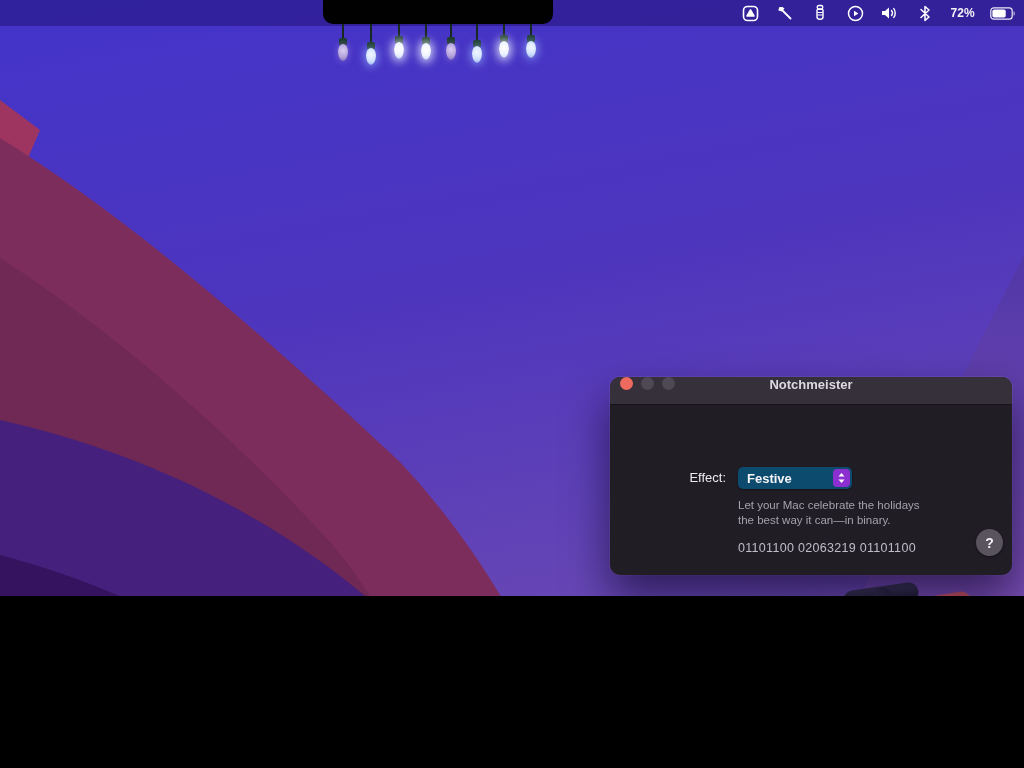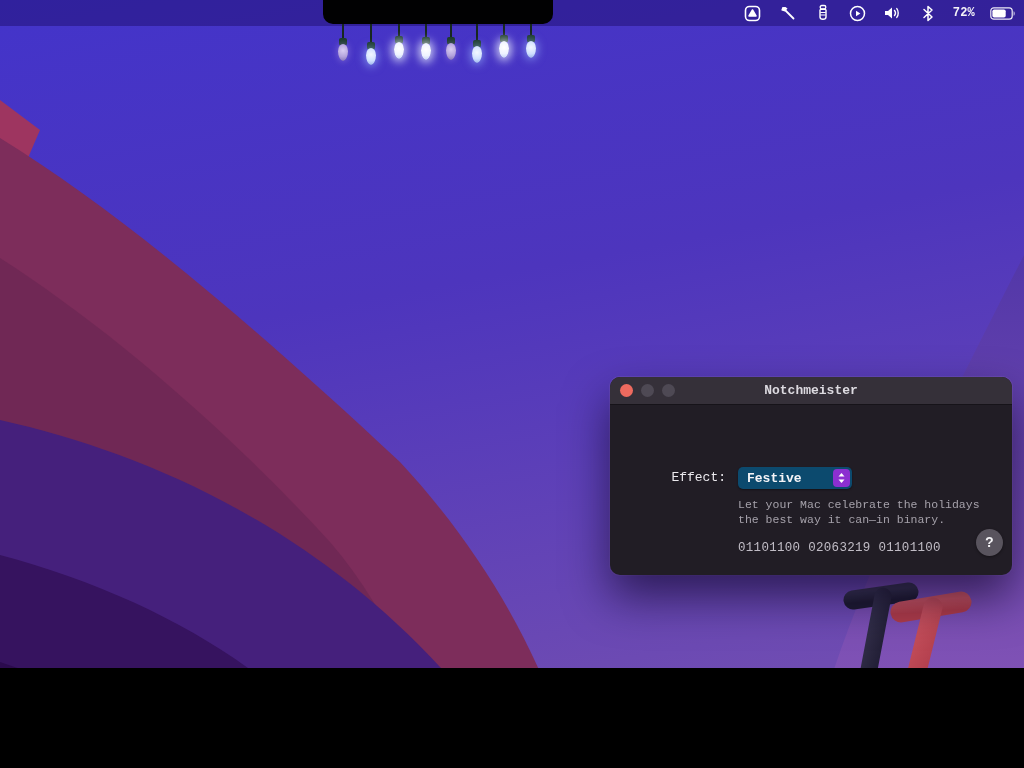--- a/index.html
+++ b/index.html
@@ -1,18 +1,18 @@
 <!DOCTYPE html>
 <html><head>
 <meta charset="utf-8">
 <style>
   html,body{margin:0;padding:0;background:#000;}
   .screen{
-    position:relative;width:1024px;height:668px;overflow:hidden;
-    font-family:Liberation Mono, monospace;
+    position:relative;width:1024px;height:596px;overflow:hidden;
+    font-family:Liberation Sans, sans-serif;
     -webkit-font-smoothing:antialiased;
   }
   .wallpaper{position:absolute;inset:0;}
 
   
   .menubar{
     position:absolute;top:0;left:0;width:1024px;height:26px;
     background:rgba(24,8,96,0.42);
     display:flex;align-items:center;justify-content:flex-end;
     z-index:5;
@@ -39,21 +39,21 @@
   
   .window{
     position:absolute;left:610px;top:377px;width:402px;height:198px;
     border-radius:10px;background:#211d25;
     box-shadow:0 22px 45px rgba(8,0,28,.6), 0 0 0 1px rgba(135,100,200,.30);
     z-index:8;overflow:hidden;
   }
   .titlebar{
     position:relative;height:27px;background:#353039;
     border-bottom:1px solid #161319;
-    display:flex;align-items:center;
+    display:flex;
   }
   .tlights{display:flex;gap:8px;margin-left:10px;}
   .tl{width:13px;height:13px;border-radius:50%;background:#4e4954;cursor:pointer;}
   .tl.red{background:#ee6a5f;}
   .wtitle{
     position:absolute;left:0;right:0;text-align:center;
     color:#dcdae0;font-size:13px;font-weight:700;pointer-events:none;
   }
   .heading{
     position:absolute;left:0;right:0;top:50px;text-align:center;

